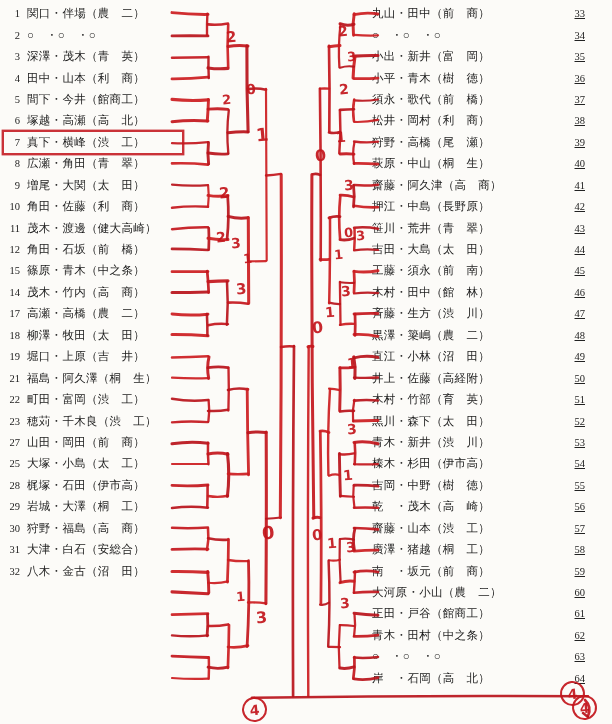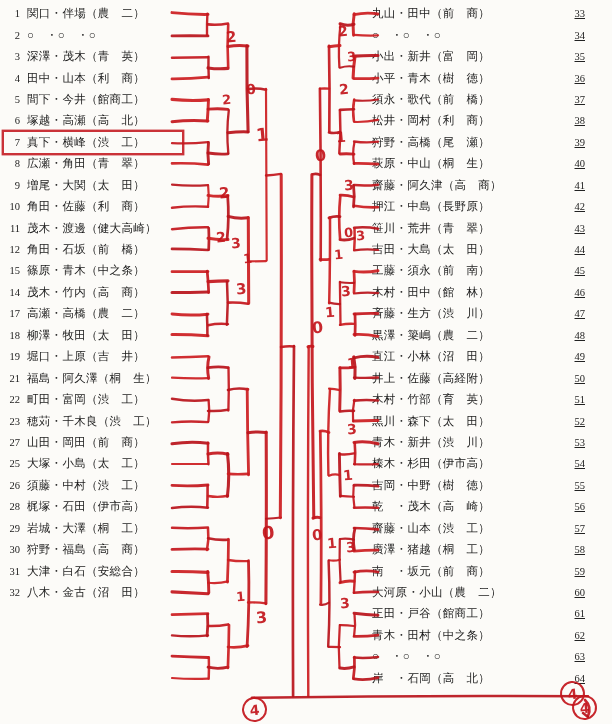--- a/index.html
+++ b/index.html
@@ -107,24 +107,20 @@
     <span class="seed">23</span>
     <span class="label">穂苅・千木良（渋　工）</span>
   </div>
       <div class="row">
     <span class="seed">27</span>
     <span class="label">山田・岡田（前　商）</span>
   </div>
       <div class="row">
     <span class="seed">25</span>
     <span class="label">大塚・小島（太　工）</span>
-  </div>
-      <div class="row">
-    <span class="seed">26</span>
-    <span class="label">須藤・中村（渋　工）</span>
   </div>
       <div class="row">
     <span class="seed">28</span>
     <span class="label">梶塚・石田（伊市高）</span>
   </div>
       <div class="row">
     <span class="seed">29</span>
     <span class="label">岩城・大澤（桐　工）</span>
   </div>
       <div class="row">

